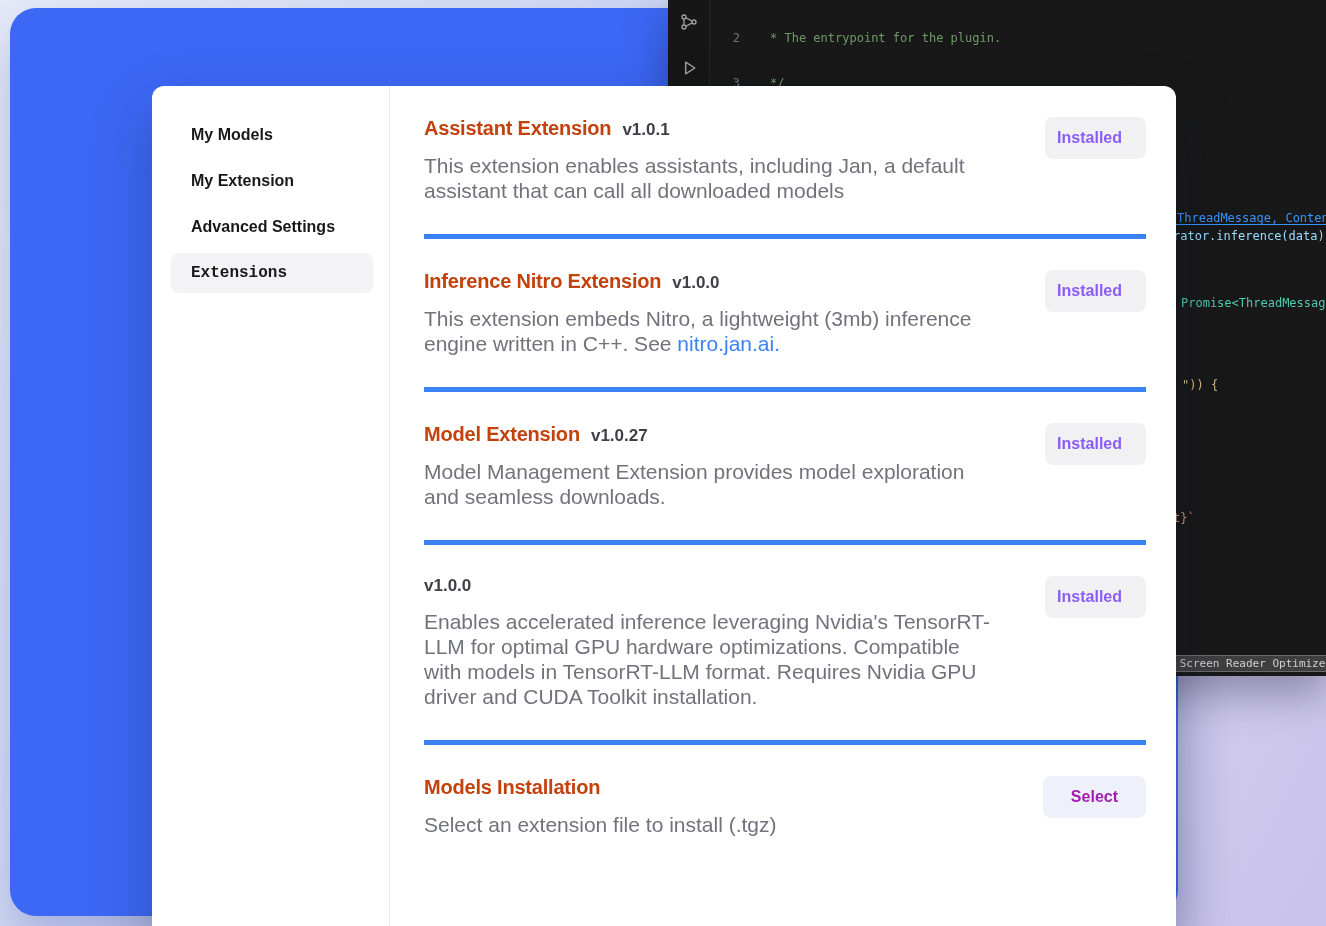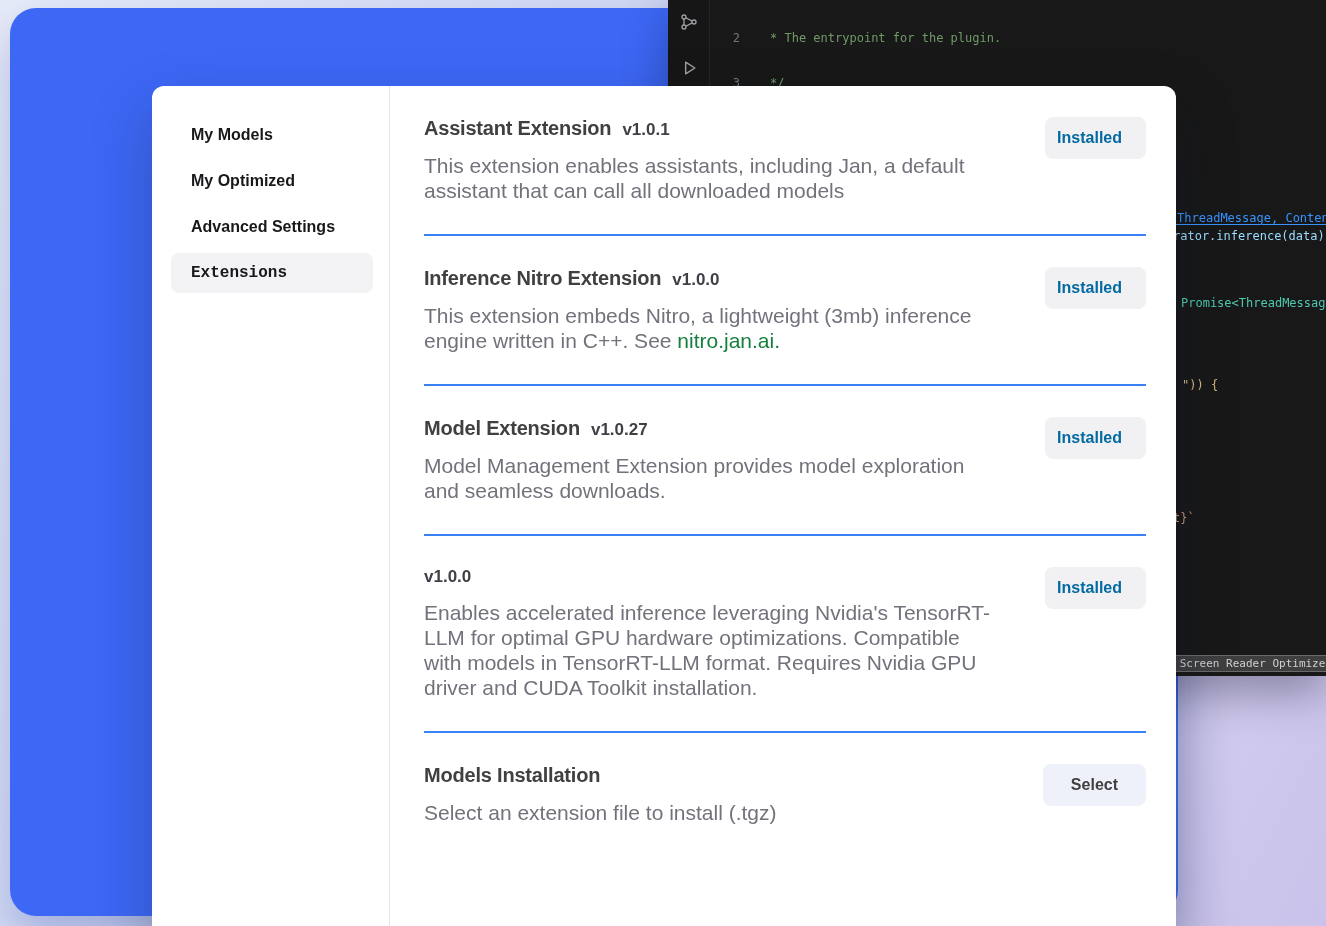--- a/index.html
+++ b/index.html
@@ -63,34 +63,34 @@
     border-right:1px solid #e7e7ea;
     padding:29px 16px 0 19px;
   }
   .side-item{
     padding:11px 20px;margin-bottom:6px;border-radius:8px;
     font-size:16px;font-weight:700;color:#18181b;cursor:pointer;
   }
   .side-item.active{background:#f3f3f5;font-family:Liberation Mono, monospace;}
   .content{flex:1;padding:0 30px 0 34px;box-sizing:border-box;overflow:hidden;}
   .ext{display:flex;align-items:flex-start;padding:31px 0;}
-  .ext + .ext{border-top:2px solid #3b82f6;}
+  .ext + .ext{border-top:5px solid #3b82f6;}
   .ext-info{flex:1;min-width:0;}
   .ext-head{display:flex;align-items:baseline;gap:11px;}
-  .ext-title{font-size:20px;font-weight:700;color:#404040;letter-spacing:-.2px;}
+  .ext-title{font-size:20px;font-weight:700;color:#c2410c;letter-spacing:-.2px;}
   .ext-version{font-size:17px;font-weight:700;color:#3f3f46;}
   .ext-desc{margin:13px 0 0;font-size:21px;line-height:25px;color:#72727c;max-width:578px;}
-  .link{color:#15803d;text-decoration:none;cursor:pointer;}
+  .link{color:#3b82f6;text-decoration:none;cursor:pointer;}
   .btn{
     margin-left:auto;flex-shrink:0;border:none;border-radius:8px;
     font-family:"Liberation Sans",sans-serif;font-size:16px;font-weight:700;
     background:#f1f1f3;padding:12px 24px;
   }
-  .btn.installed{color:#0369a1;cursor:default;padding-left:12px;}
-  .btn.select{color:#404040;background:#eef1f9;padding:12px 28px;cursor:pointer;}
+  .btn.installed{color:#8b5cf6;cursor:default;padding-left:12px;}
+  .btn.select{color:#a21caf;background:#eef1f9;padding:12px 28px;cursor:pointer;}
 </style>
 </head>
 <body>
 
 <div class="stage">
 
   <div class="blue-panel"></div>
 
   <div class="editor">
     <div class="activity">
@@ -125,21 +125,21 @@
     <div class="statusbar">
       <span>go</span>
       <span class="sr-badge">Screen Reader Optimized</span>
     </div>
   </div>
 
   <div class="card">
 
     <aside class="sidebar">
       <div class="side-item">My Models</div>
-      <div class="side-item">My Optimized</div>
+      <div class="side-item">My Extension</div>
       <div class="side-item">Advanced Settings</div>
       <div class="side-item active">Extensions</div>
     </aside>
 
     <main class="content">
 
       <section class="ext">
         <div class="ext-info">
           <div class="ext-head">
             <span class="ext-title">Assistant Extension</span>

